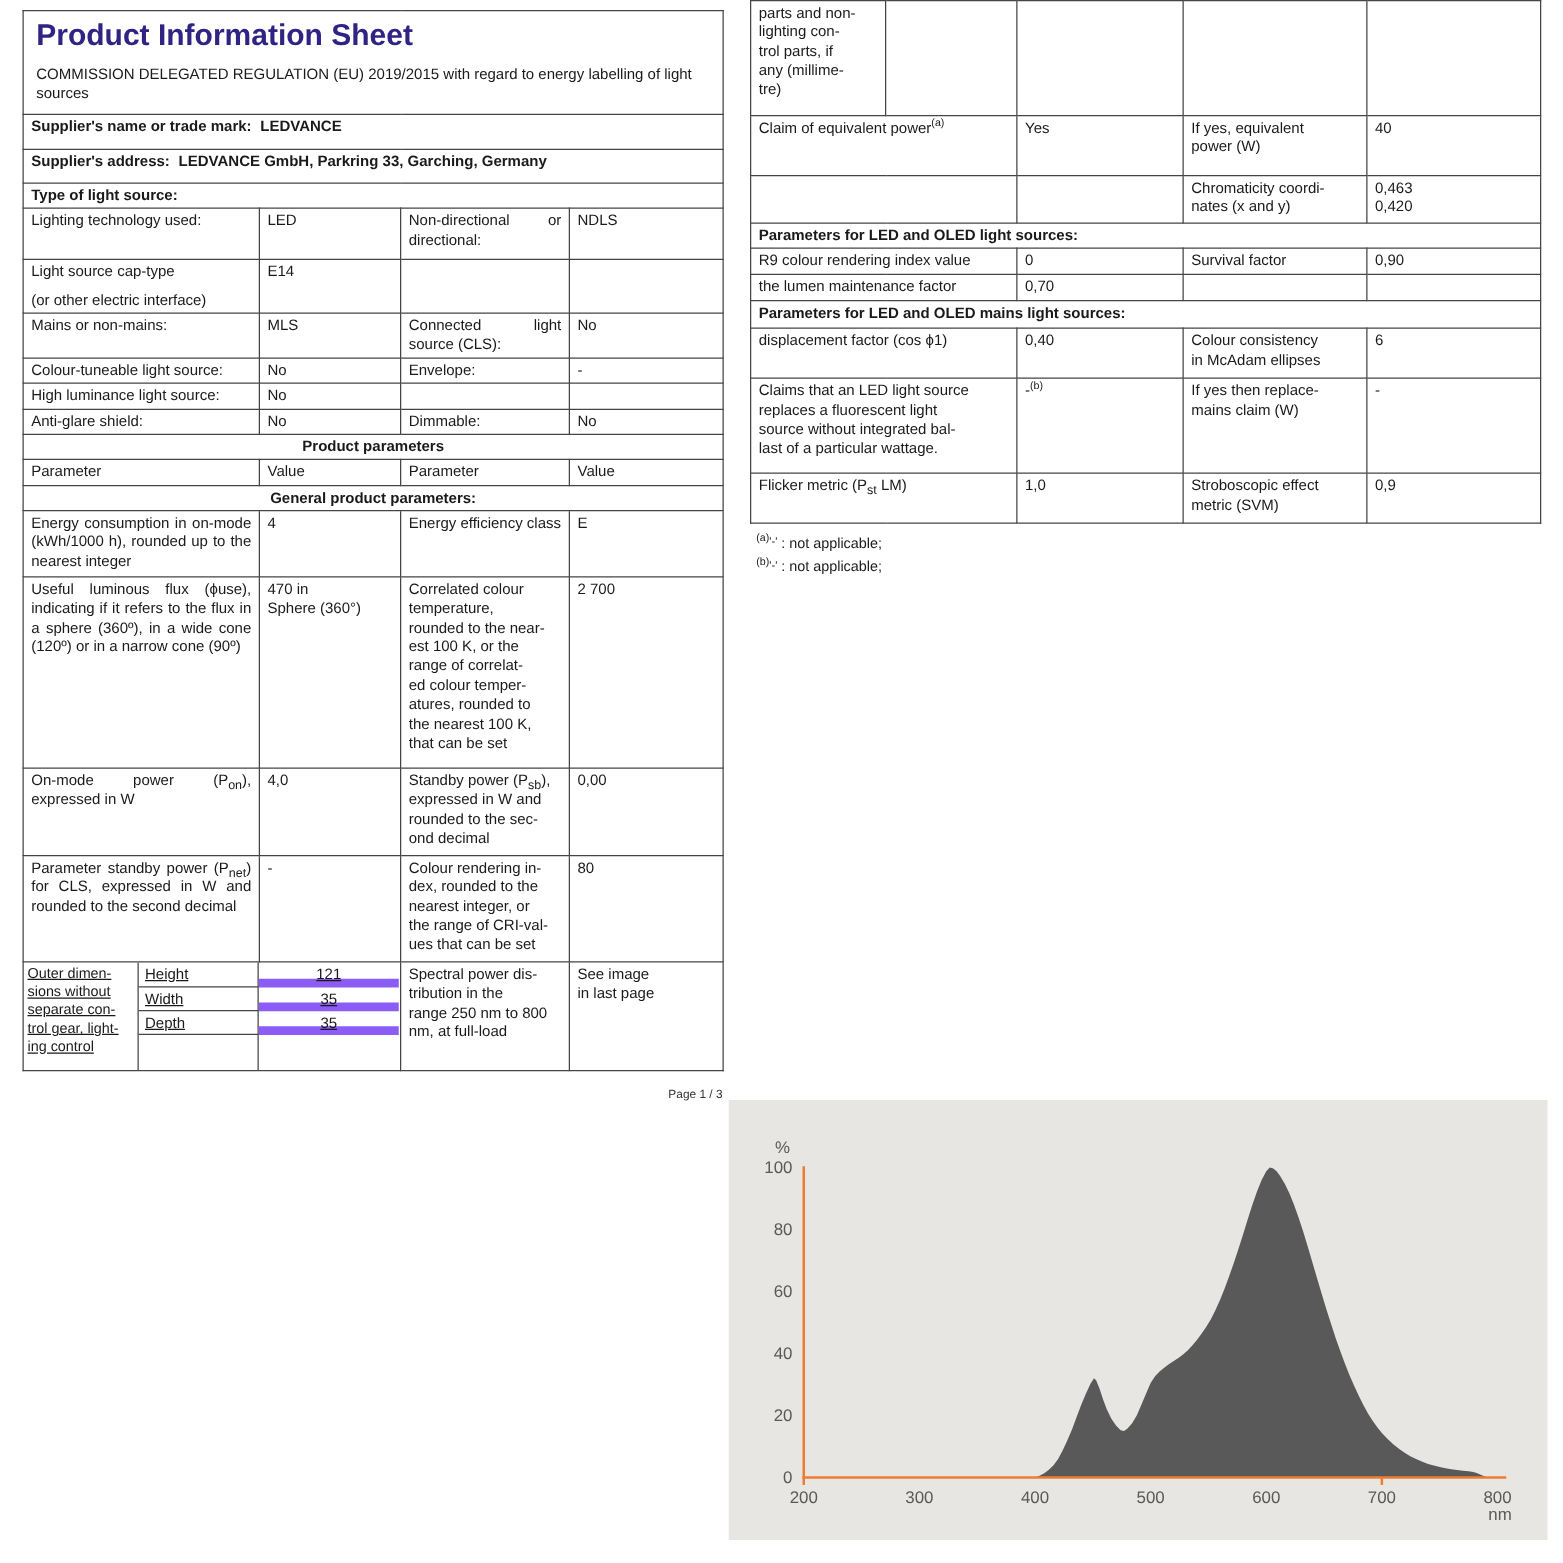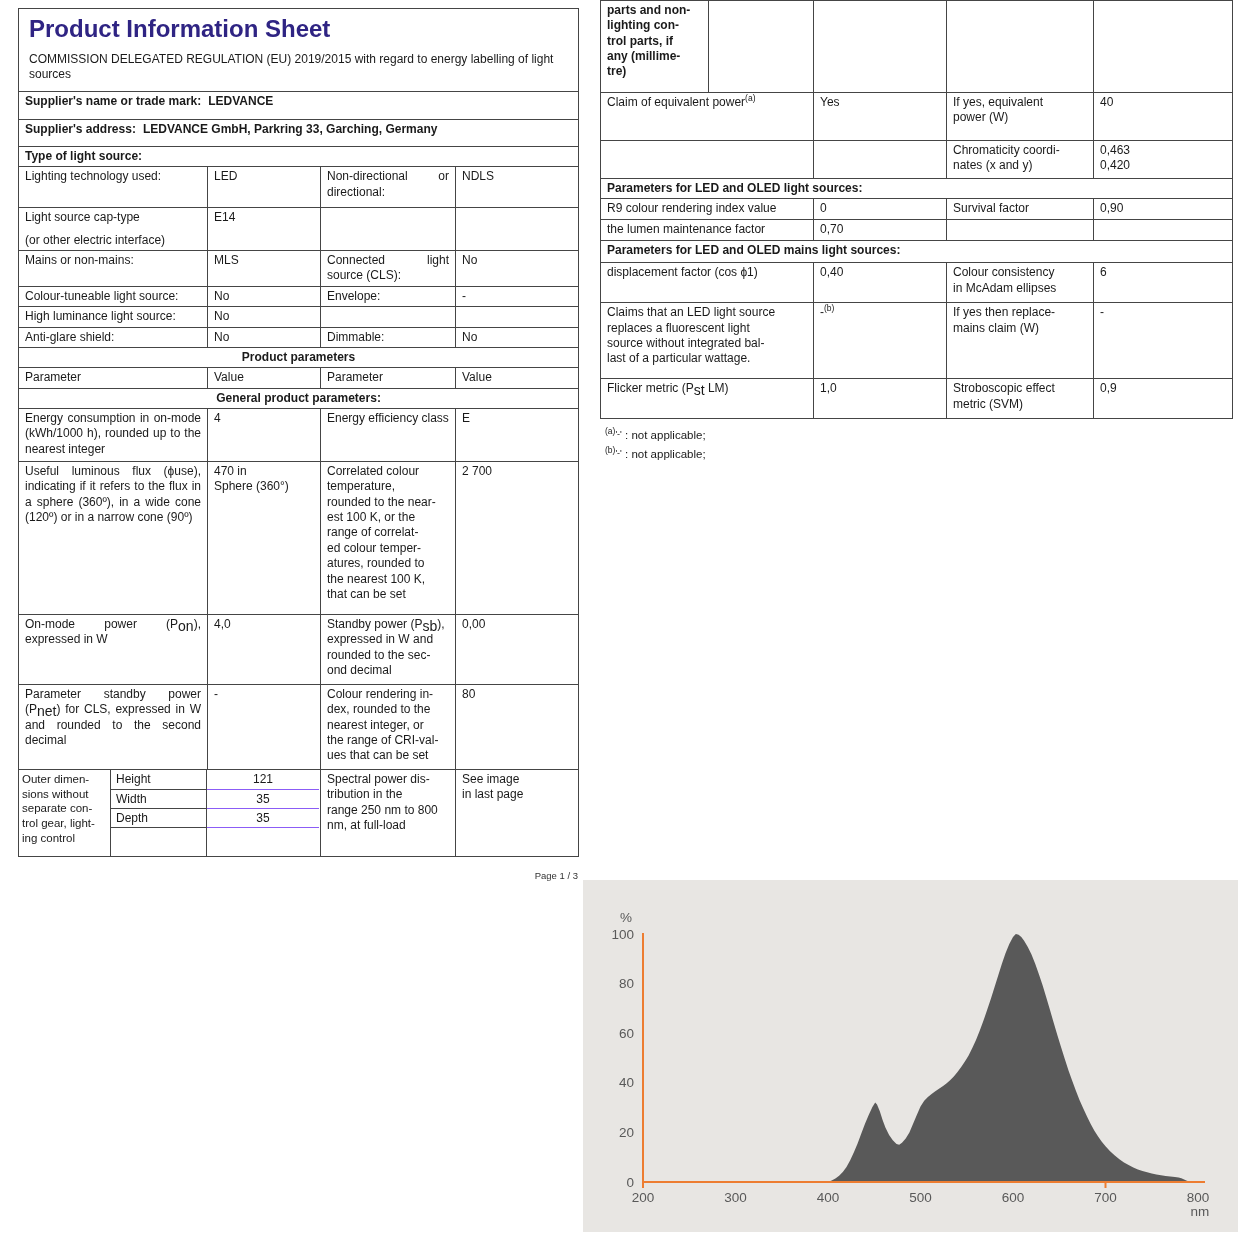--- a/index.html
+++ b/index.html
@@ -17,45 +17,45 @@
     padding:2px 6px;
     font-size:12px;line-height:1.28;
     vertical-align:top;
     overflow:hidden;
   }
   .pre{white-space:pre-line;}
   .val{text-align:left;}
   .just{text-align:justify;}
   .sec-c{text-align:center;font-weight:bold;}
   .sec-l{font-weight:bold;}
-  sub{font-size:14px;line-height:0;}
+  sub{font-size:10px;line-height:0;}
   sup{font-size:8.5px;line-height:0;}
   .lbl-val{margin-left:7px;}
   .label-row td{padding:5px 6px;font-weight:bold;}
 
   
   .left-col{position:absolute;left:18px;top:8px;width:560px;}
   .title-cell{padding:6px 10px 8px 10px !important;}
   .doc-title{font-size:24px;font-weight:bold;color:#2f2483;line-height:1.15;}
   .doc-subtitle{font-size:12px;margin-top:9px;color:#1a1a1a;line-height:1.3;}
   .gap2{margin-top:7px;}
   .cut-bottom td{border-bottom:none;}
 
   
-  .dims-td{padding:0 !important;}
+  .dims-td{padding:0 !important;text-decoration:underline;}
   .dims-grid{display:grid;grid-template-columns:92px 96px 112px;grid-template-rows:20px 19px 19px auto;height:86px;}
   .dims-label{grid-row:1/5;grid-column:1;border-right:1px solid #454545;
     font-size:11.5px;padding:2px 3px;text-align:justify;}
   .dims-k{grid-column:2;border-right:1px solid #454545;border-bottom:1px solid #454545;padding:2px 5px;}
-  .dims-v{grid-column:3;border-bottom:1px solid #8b5cf6;padding:2px 5px;text-align:center;}
+  .dims-v{grid-column:3;border-bottom:7px solid #8b5cf6;padding:2px 5px;text-align:center;}
   .dims-k.nb,.dims-v.nb{border-bottom:none;}
 
   
   .right-col{position:absolute;left:600px;top:0px;width:632px;}
-  .cut-top td{border-top:none;font-weight:bold;}
+  .cut-top td{border-top:none;}
   .footnotes{margin-top:7px;padding-left:5px;font-size:11.5px;line-height:1.65;}
   .fn-mark{font-size:9px;vertical-align:2px;}
 
   .page-num{
     position:absolute;left:18px;top:870px;width:560px;
     text-align:right;font-size:9.5px;color:#333;
   }
 
   
   .chart-panel{position:absolute;left:583px;top:880px;width:655px;height:352px;}

